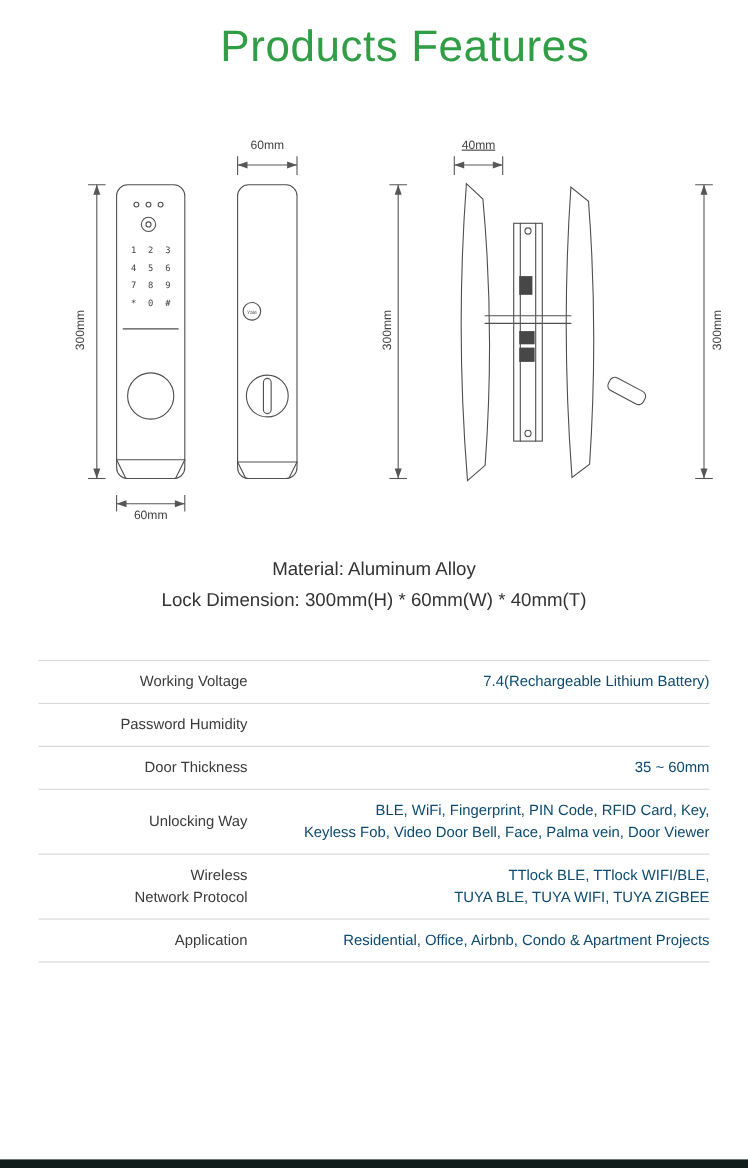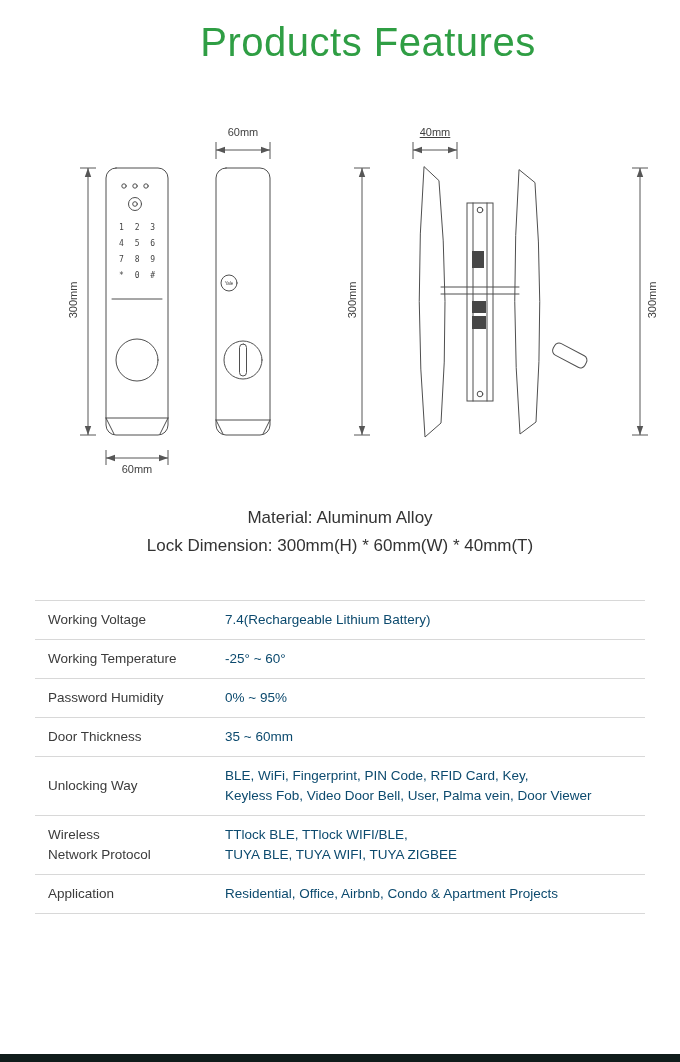--- a/index.html
+++ b/index.html
@@ -70,20 +70,21 @@
     width: 610px;
     border-top: 1px solid #d8d8d8;
     font-size: 13.5px;
   }
   .spec-row {
     display: flex;
     align-items: center;
     border-bottom: 1px solid #d8d8d8;
     padding: 9px 0;
     line-height: 20px;
+    text-align: right;
   }
   .spec-label {
     width: 177px;
     padding-left: 13px;
     flex: none;
     white-space: pre-wrap;
     color: #3b3b3b;
   }
   .spec-value {
     flex: 1;
@@ -207,35 +208,30 @@
     <div>Material: Aluminum Alloy</div>
     <div>Lock Dimension: 300mm(H) * 60mm(W) * 40mm(T)</div>
   </div>
 
   <div class="spec-table">
     <div class="spec-row">
       <div class="spec-label">Working Voltage</div>
       <div class="spec-value">7.4(Rechargeable Lithium Battery)</div>
     </div>
     <div class="spec-row">
-      <div class="spec-label">Working Temperature</div>
-      <div class="spec-value">-25° ~ 60°</div>
-    </div>
-    <div class="spec-row">
       <div class="spec-label">Password Humidity</div>
-      <div class="spec-value">0% ~ 95%</div>
     </div>
     <div class="spec-row">
       <div class="spec-label">Door Thickness</div>
       <div class="spec-value">35 ~ 60mm</div>
     </div>
     <div class="spec-row">
       <div class="spec-label">Unlocking Way</div>
       <div class="spec-value">BLE, WiFi, Fingerprint, PIN Code, RFID Card, Key,
-Keyless Fob, Video Door Bell, User, Palma vein, Door Viewer</div>
+Keyless Fob, Video Door Bell, Face, Palma vein, Door Viewer</div>
     </div>
     <div class="spec-row">
       <div class="spec-label">Wireless
 Network Protocol</div>
       <div class="spec-value">TTlock BLE, TTlock WIFI/BLE,
 TUYA BLE, TUYA WIFI, TUYA ZIGBEE</div>
     </div>
     <div class="spec-row">
       <div class="spec-label">Application</div>
       <div class="spec-value">Residential, Office, Airbnb, Condo &amp; Apartment Projects</div>

